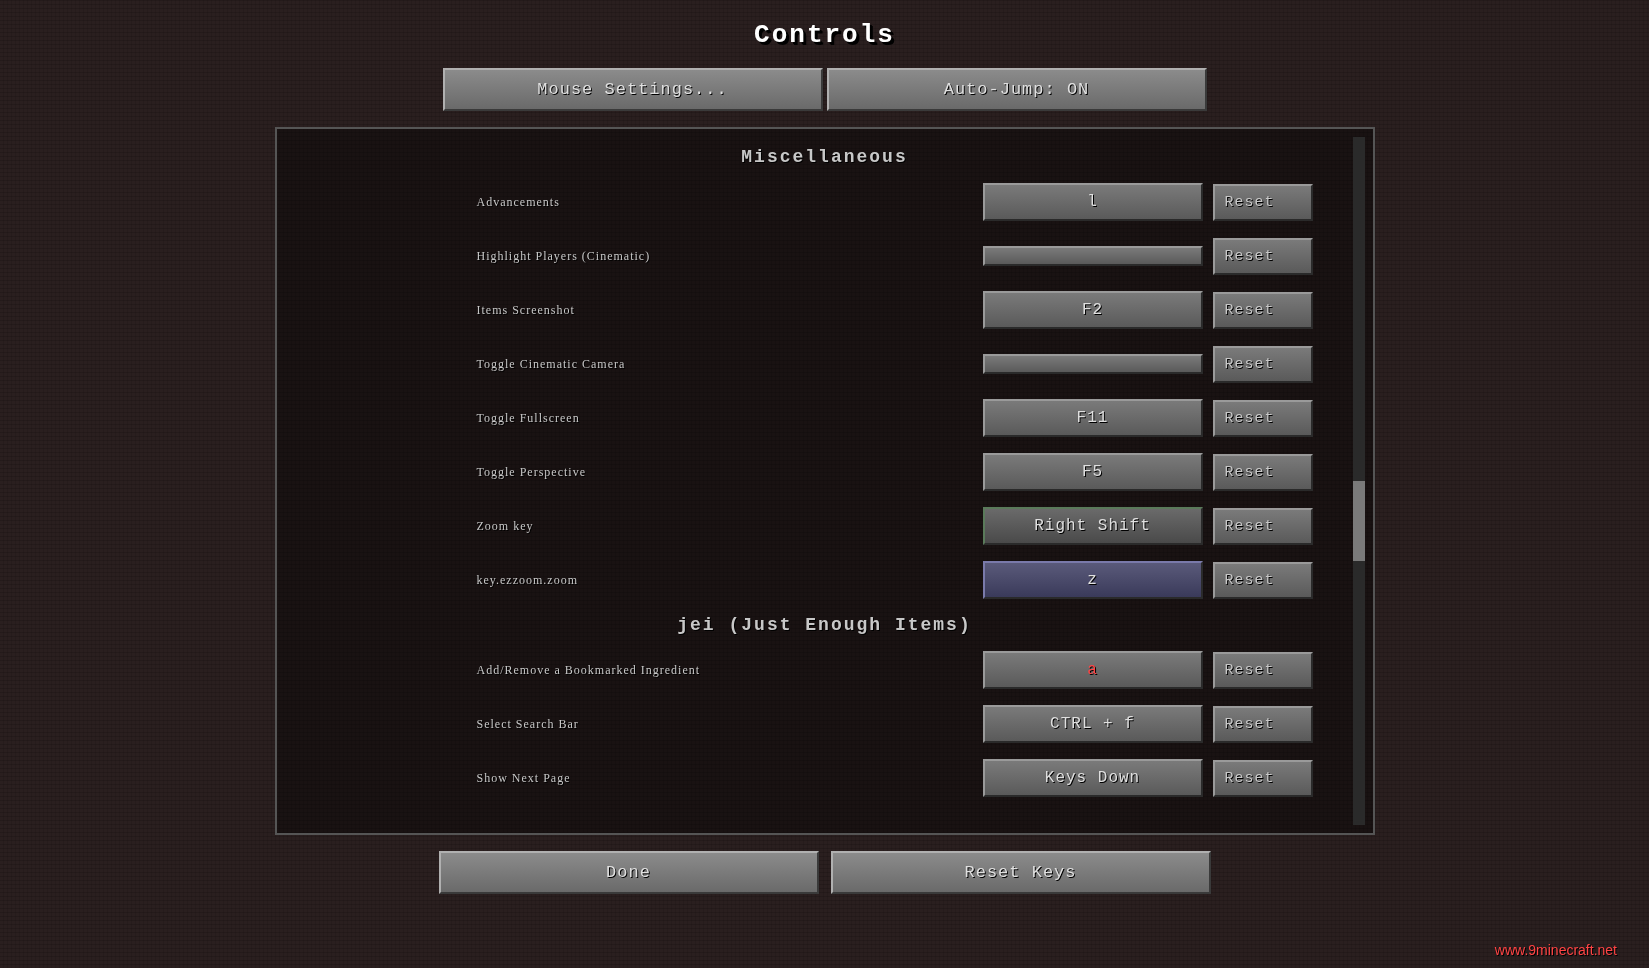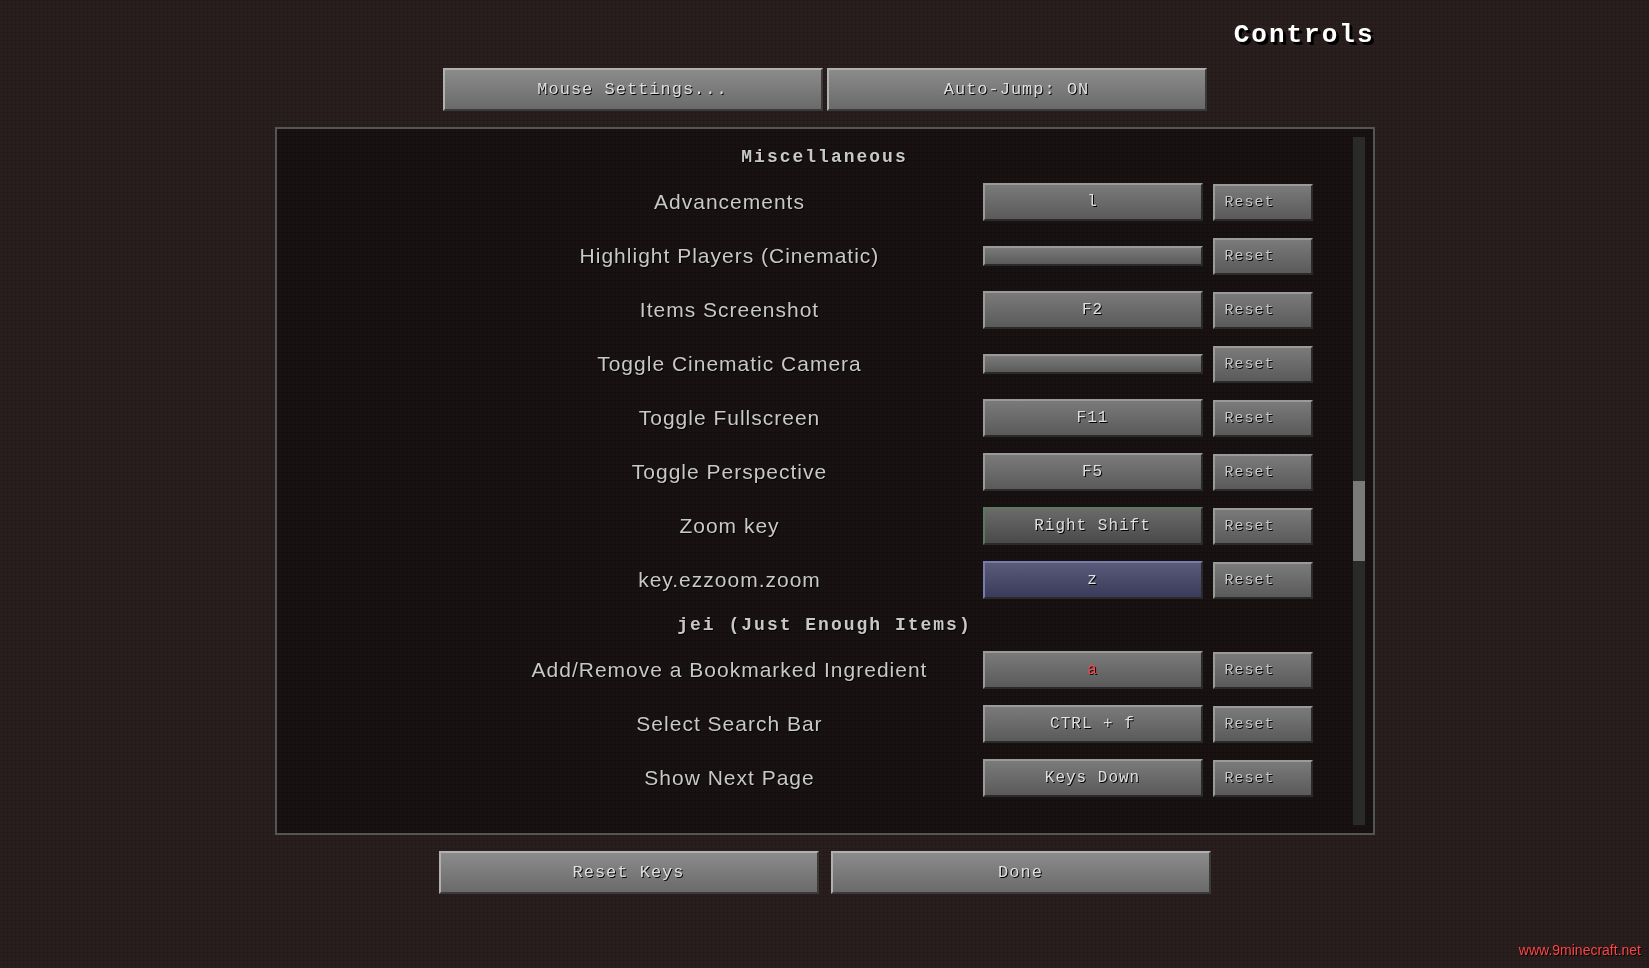--- a/index.html
+++ b/index.html
@@ -36,21 +36,21 @@
 
     .container {
       position: relative;
       z-index: 1;
       width: 1100px;
       margin: 0 auto;
       padding-top: 20px;
     }
 
     .title {
-      text-align: right;
+      text-align: center;
       color: #ffffff;
       font-size: 26px;
       font-weight: bold;
       letter-spacing: 2px;
       margin-bottom: 18px;
       text-shadow: 2px 2px #000, 3px 3px #000;
       font-family: 'Courier New', monospace;
     }
 
     .top-buttons {
@@ -101,25 +101,24 @@
     .binding-row {
       display: flex;
       align-items: center;
       padding: 4px 60px 4px 200px;
       height: 54px;
     }
 
     .binding-label {
       flex: 1;
       color: #c8c8c8;
-      font-size: 21px;
-      font-family: Liberation Sans, sans-serif;
+      font-size: 12px;
+      font-family: Liberation Serif, serif;
       letter-spacing: 1px;
       text-shadow: 1px 1px #000;
-      text-align: center;
     }
 
     .key-btn {
       width: 220px;
       padding: 8px 10px;
       background: linear-gradient(to bottom, #7a7a7a, #5a5a5a);
       border: none;
       border-top: 2px solid #9a9a9a;
       border-left: 2px solid #9a9a9a;
       border-right: 2px solid #2a2a2a;
@@ -188,21 +187,21 @@
     .bottom-buttons {
       display: flex;
       gap: 12px;
       margin-top: 16px;
       justify-content: center;
     }
 
     .watermark {
       position: absolute;
       bottom: 10px;
-      right: 8px;
+      right: 32px;
       color: #ffcc00;
       font-size: 14px;
       font-family: Arial, sans-serif;
       text-shadow: 1px 1px #000;
       z-index: 10;
     }
 
     .watermark span {
       color: #ff4444;
     }
@@ -291,20 +290,20 @@
       <button class="key-btn">Keys Down</button>
       <button class="reset-btn">Reset</button>
     </div>
 
     <div class="scrollbar">
       <div class="scrollbar-thumb"></div>
     </div>
   </div>
 
   <div class="bottom-buttons">
+    <button class="mc-btn">Done</button>
     <button class="mc-btn">Reset Keys</button>
-    <button class="mc-btn">Done</button>
   </div>
 </div>
 
 <div class="watermark">
   <span>www.</span><span style="color:#ff4444">9minecraft</span><span>.net</span>
 </div>
 
 </body></html>

